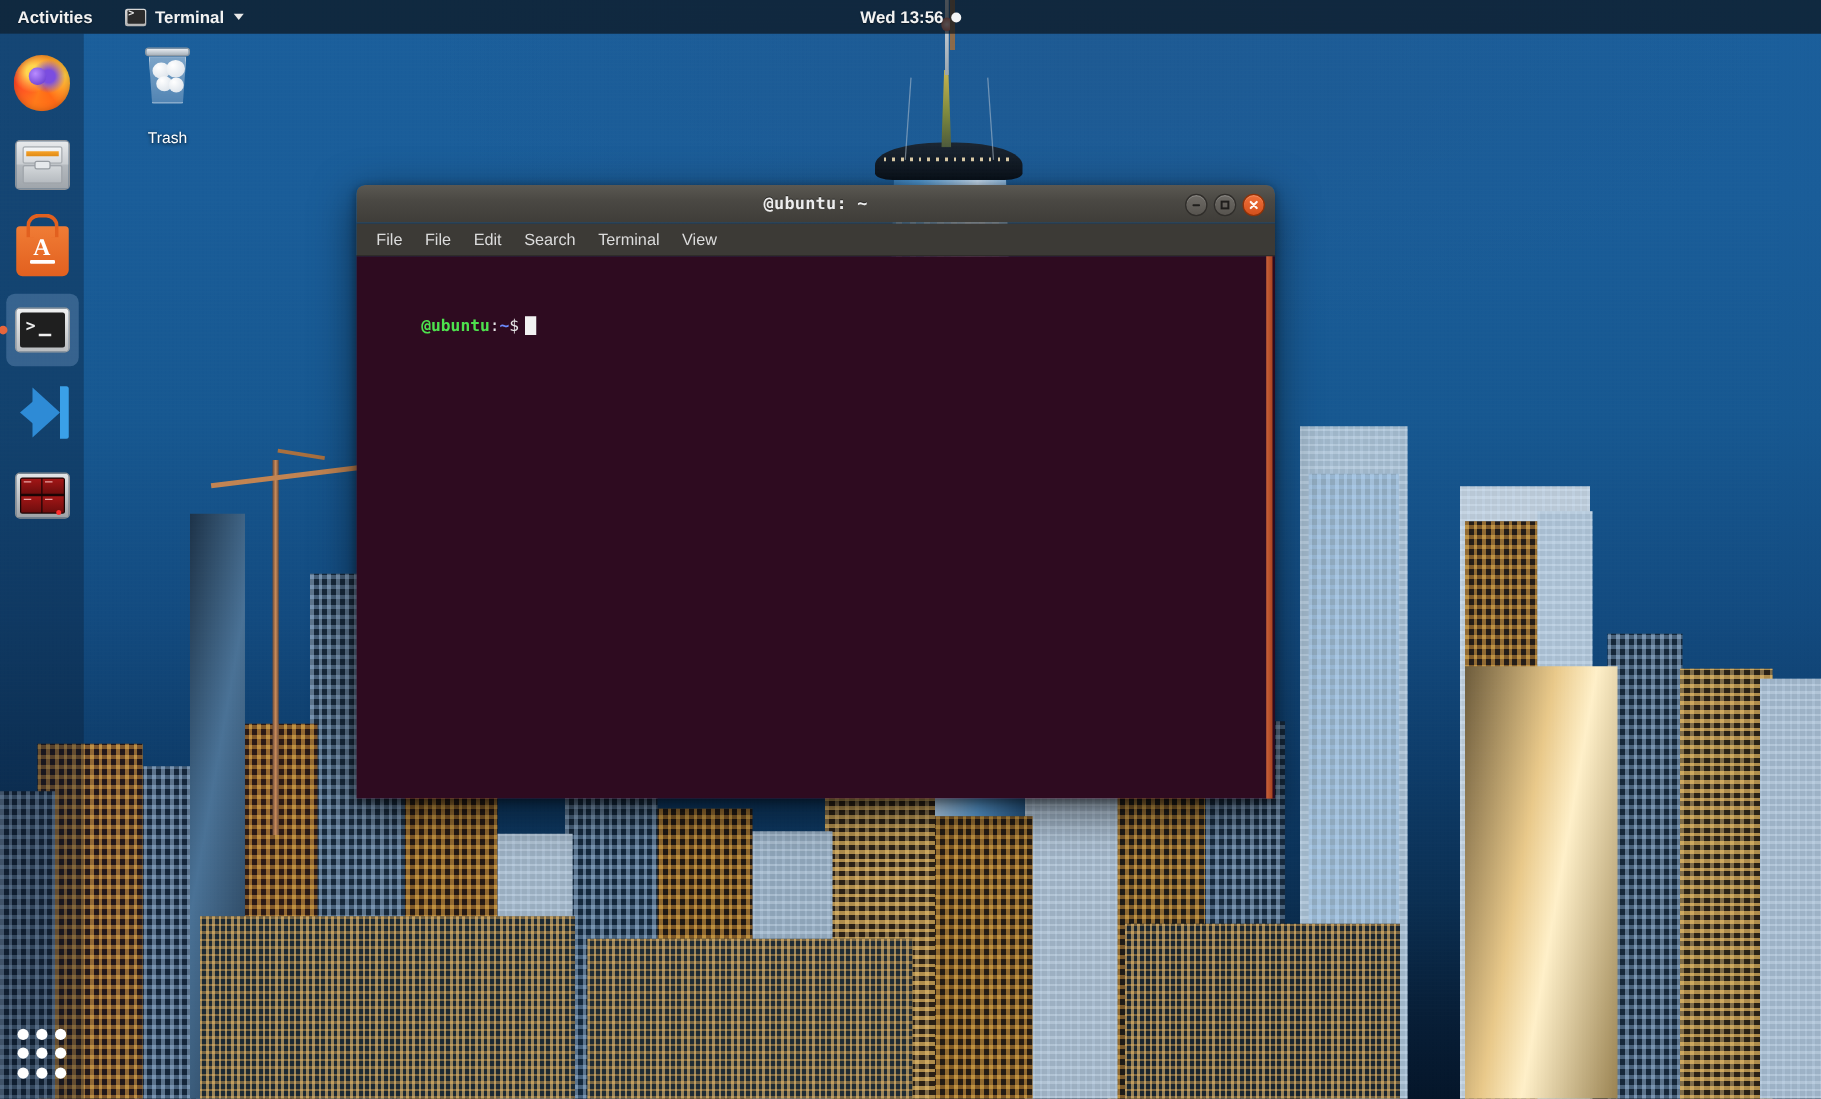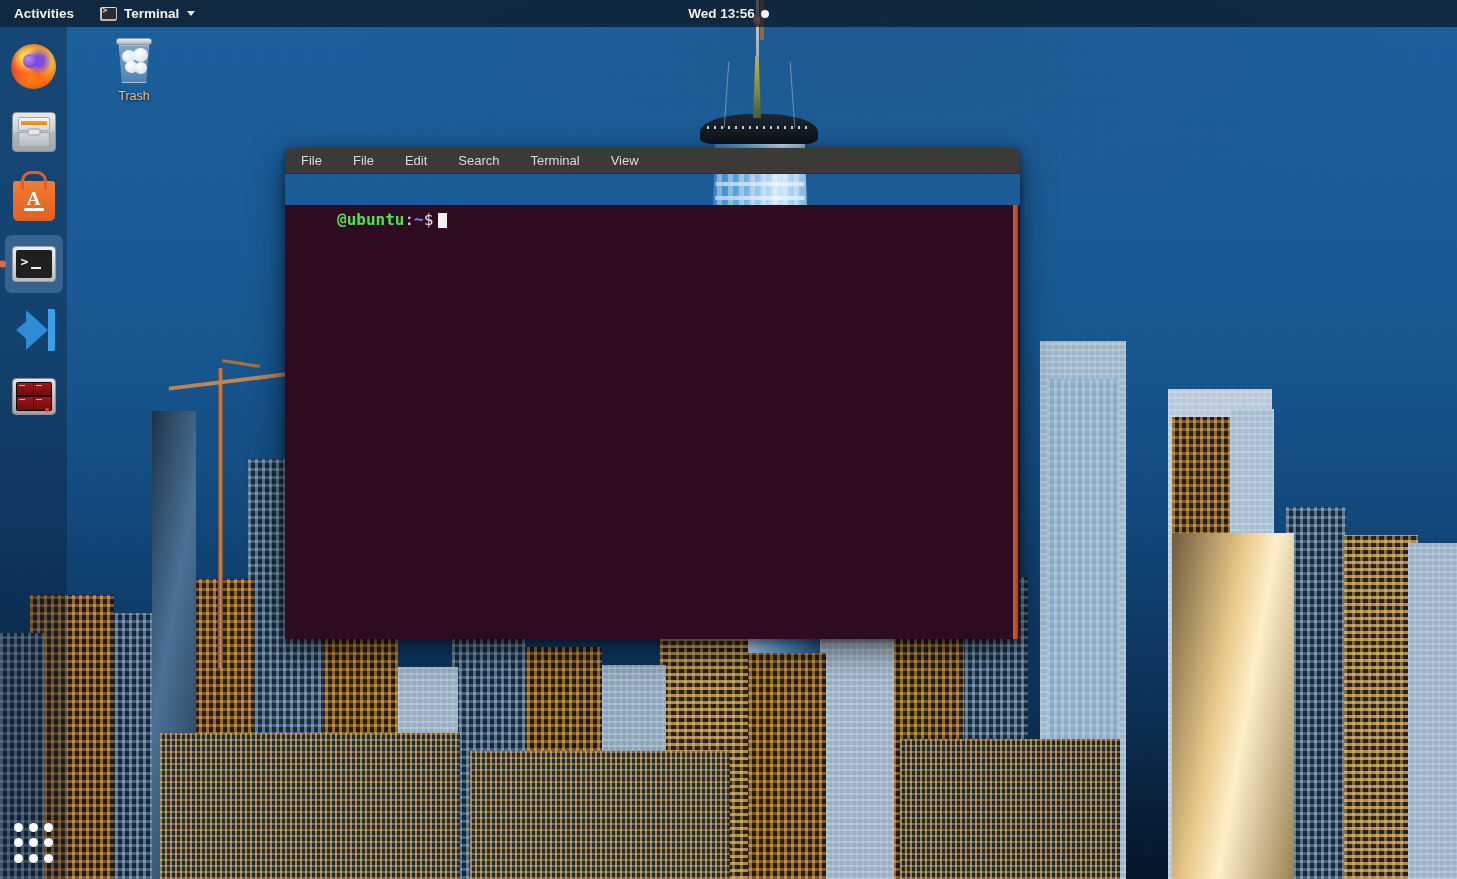--- a/index.html
+++ b/index.html
@@ -383,21 +383,21 @@
     border: 1px solid rgba(190,208,225,.75);
     border-radius: 0 0 4px 4px;
     clip-path: polygon(0 0, 100% 0, 91% 100%, 9% 100%);
     overflow: hidden;
   }
   .paper {
     position: absolute; border-radius: 50%;
     background: radial-gradient(circle at 35% 30%, #ffffff, #d4dde6);
   }
   #trash-label {
-    margin-top: 5px; color: #fdba74; font-size: 12.5px;
+    margin-top: 19px; color: #ffffff; font-size: 12.5px;
     text-shadow: 0 1px 3px rgba(0,0,0,.85);
   }
 
   
   #terminal-window {
     position: absolute; left: 285px; top: 148px;
     width: 735px; height: 491px;
     border-radius: 7px 7px 0 0;
     box-shadow: 0 10px 34px rgba(0,0,0,.55), 0 2px 8px rgba(0,0,0,.4);
     z-index: 30;
@@ -432,39 +432,40 @@
   .wc.close {
     background: linear-gradient(180deg,#f0703a,#d4501c);
     border-color: #8e3209;
   }
   .wc svg { display: block; }
 
   #menu-bar {
     height: 26px;
     background: #3c3a36;
     display: flex; align-items: center;
-    padding-left: 8px; gap: 15px;
+    padding-left: 8px; gap: 2px;
     border-bottom: 1px solid #2e2c29;
   }
   .menu-item {
     color: #dcdcdc; font-size: 13px;
     padding: 3px 8px; border-radius: 3px; cursor: pointer;
   }
   #terminal-body {
     position: absolute; left: 0; top: 57px; right: 0; bottom: 0;
     background: #2e0b20;
     padding: 6px 0 0 0;
     overflow: hidden;
   }
   #terminal-text {
     font-family: "DejaVu Sans Mono", monospace;
-    font-size: 16px;
+    font-size: 13px;
     line-height: 17px;
     padding-left: 52px;
     white-space: pre;
+    margin-top: 42px;
   }
   .p-user { color: #4ee24e; font-weight: bold; }
   .p-colon { color: #e6e6e6; }
   .p-path { color: #6d8cff; font-weight: bold; }
   .p-dollar { color: #e6e6e6; }
   #cursor-block {
     display: inline-block; width: 9px; height: 15px;
     background: #f2f2f2; vertical-align: -3px; margin-left: 5px;
   }
   #terminal-scrollbar {
@@ -544,20 +545,41 @@
       <div class="paper" style="left:5px; top:15px; width:13px; height:12px;"></div>
       <div class="paper" style="left:15px;top:16px; width:12px; height:12px;"></div>
     </div>
     <div class="trash-lid"></div>
   </div>
   <div id="trash-label">Trash</div>
 </div>
 
 <div id="terminal-window">
 
+  <div id="title-bar">
+    <span id="window-title">@ubuntu: ~</span>
+
+    <div id="window-controls">
+      <div class="wc">
+        <svg width="10" height="10" viewBox="0 0 10 10" aria-hidden="true">
+          <rect x="2" y="4.3" width="6" height="1.6" rx="0.6" fill="#1f1e1c"></rect>
+        </svg>
+      </div>
+      <div class="wc">
+        <svg width="10" height="10" viewBox="0 0 10 10" aria-hidden="true">
+          <rect x="2.3" y="2.3" width="5.4" height="5.4" fill="none" stroke="#1f1e1c" stroke-width="1.6"></rect>
+        </svg>
+      </div>
+      <div class="wc close">
+        <svg width="10" height="10" viewBox="0 0 10 10" aria-hidden="true">
+          <path d="M2.6 2.6 L7.4 7.4 M7.4 2.6 L2.6 7.4" stroke="#fff5ef" stroke-width="1.7" stroke-linecap="round"></path>
+        </svg>
+      </div>
+    </div>
+  </div>
 
   <div id="menu-bar">
     <div class="menu-item">File</div>
     <div class="menu-item">File</div>
     <div class="menu-item">Edit</div>
     <div class="menu-item">Search</div>
     <div class="menu-item">Terminal</div>
     <div class="menu-item">View</div>
   </div>
 

